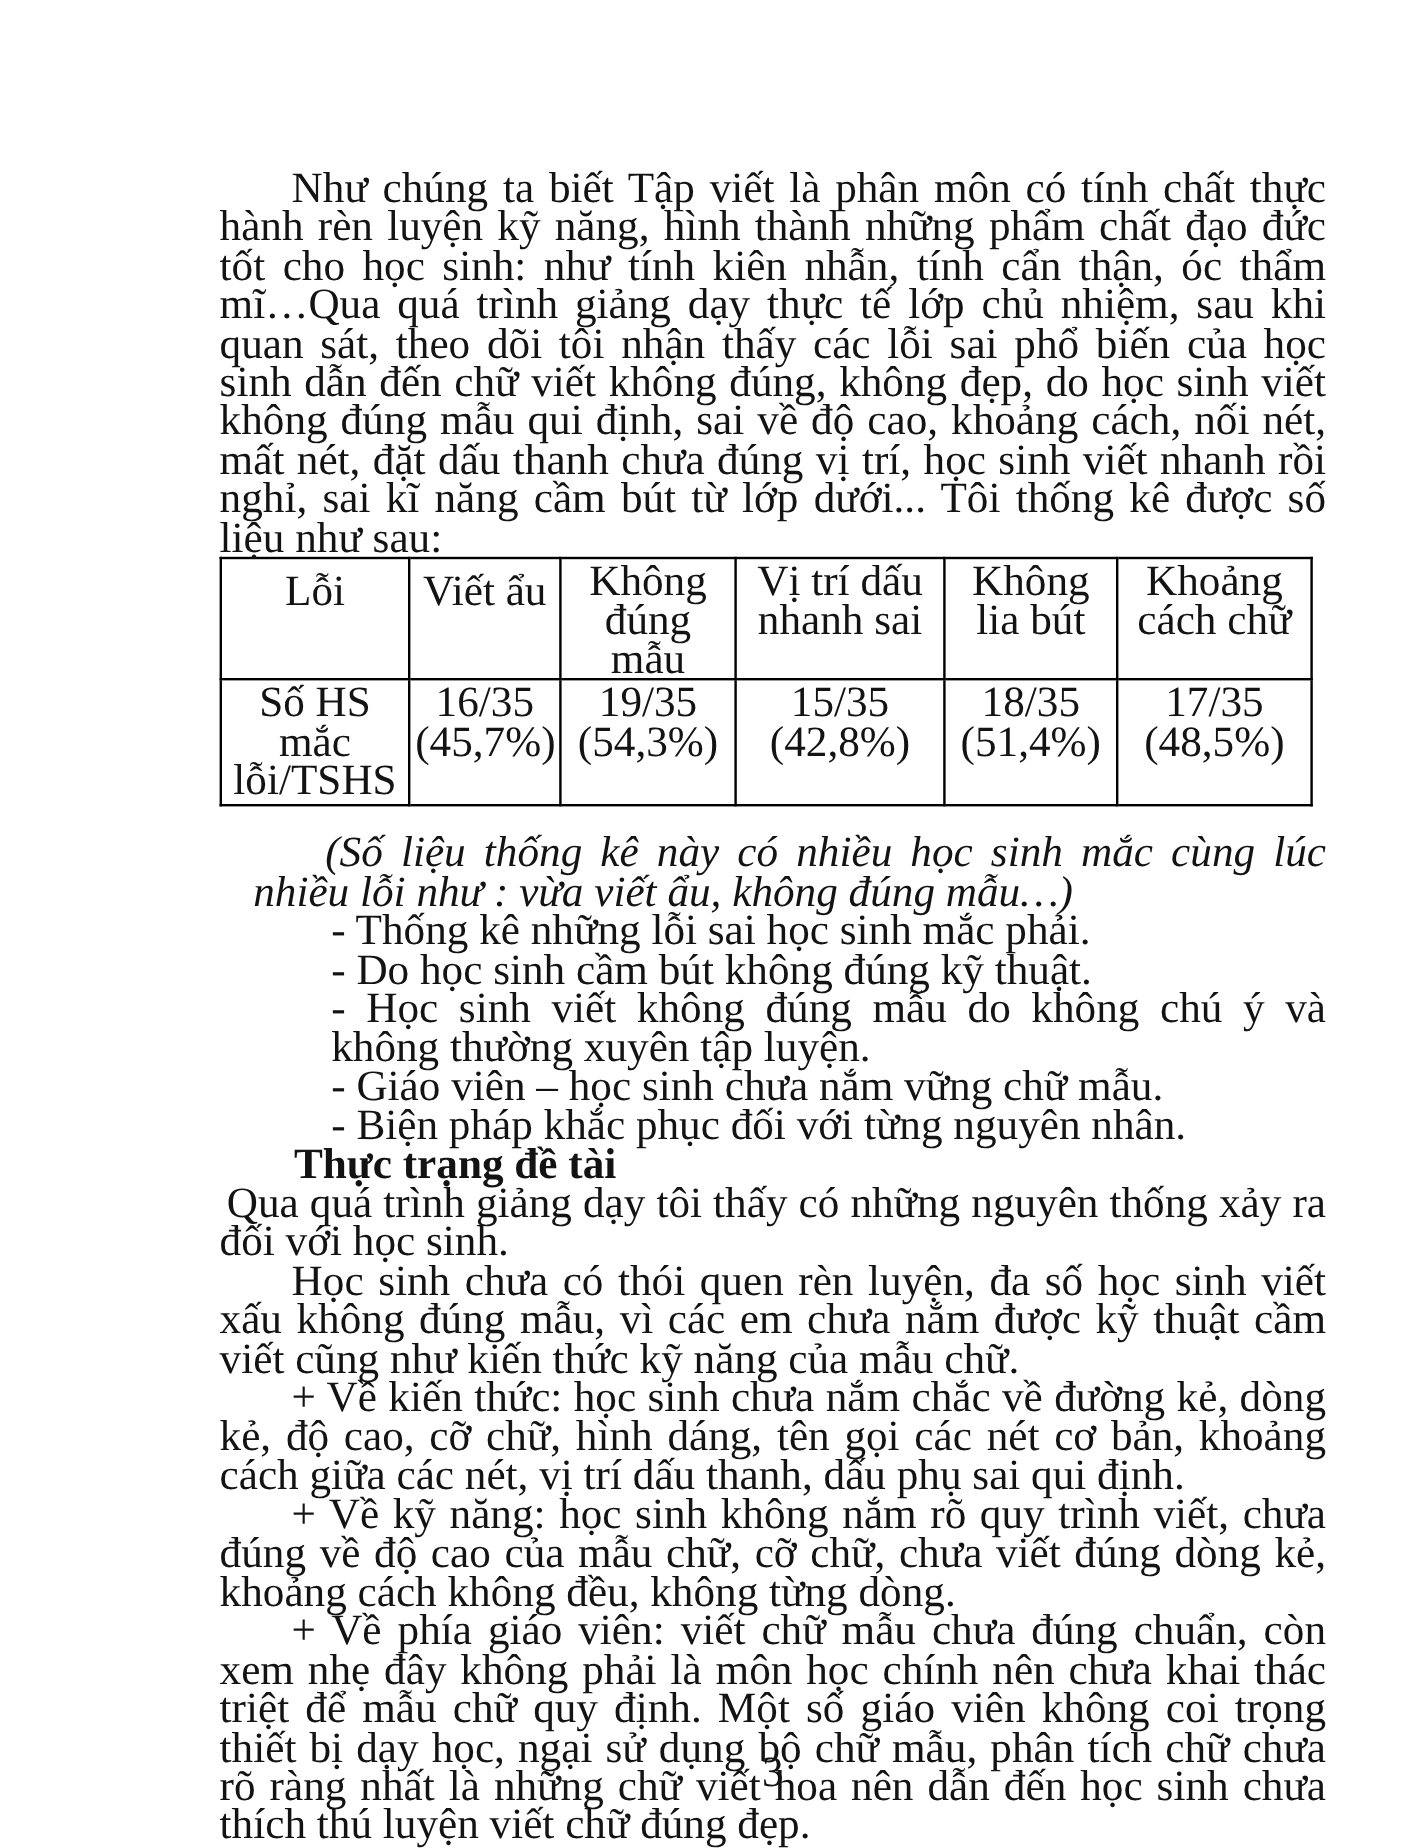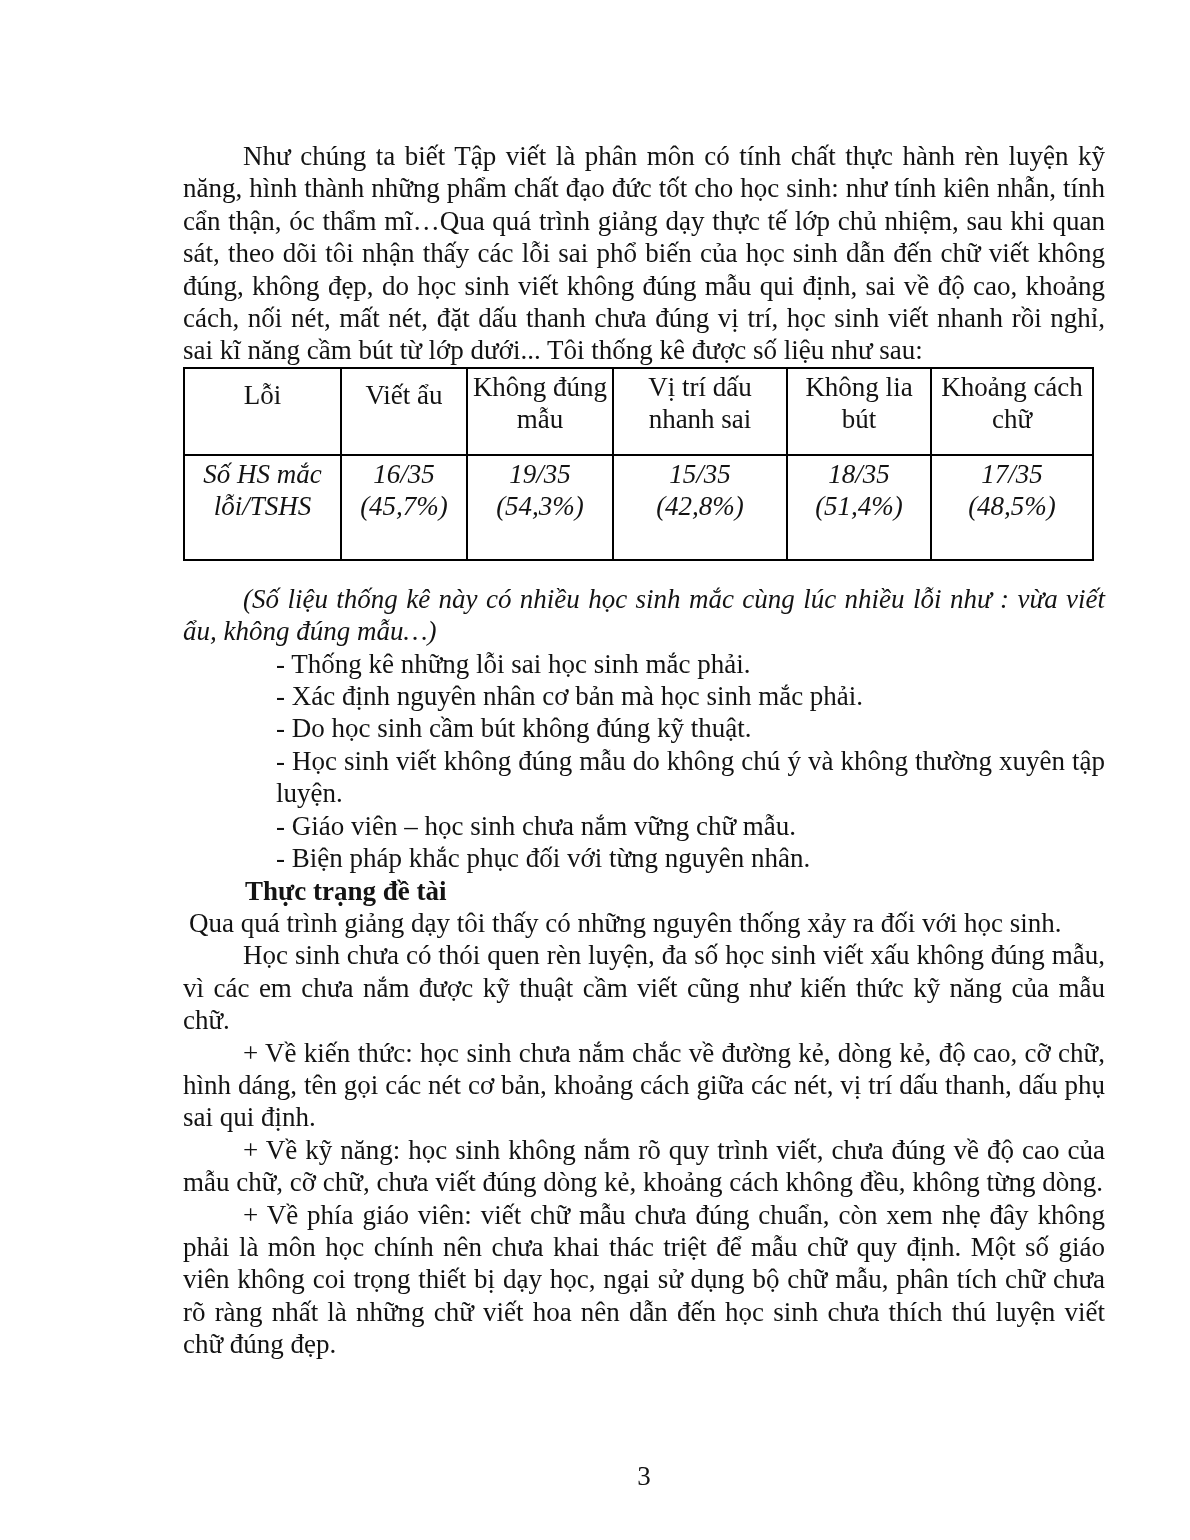--- a/index.html
+++ b/index.html
@@ -2,21 +2,21 @@
 <html lang="vi"><head>
 <meta charset="utf-8">
 <style>
   html, body { margin: 0; padding: 0; background: #e8e8e8; }
   .page {
     position: relative;
     width: 1190px;
     height: 1540px;
     background: #ffffff;
     font-family: "Liberation Serif", "DejaVu Serif", serif;
-    font-size: 27px;
+    font-size: 36px;
     line-height: 32.4px;
     color: #131313;
     overflow: hidden;
   }
   .content {
     position: absolute;
     left: 183px;
     top: 0;
     width: 922px;
     padding-top: 140px;
@@ -37,23 +37,23 @@
   }
   table.stats th, table.stats td {
     border: 2px solid #000;
     font-weight: normal;
     text-align: center;
     vertical-align: top;
     padding: 2px 4px 0 4px;
     overflow: hidden;
   }
   table.stats thead tr { height: 87px; }
-  table.stats tbody tr { height: 105px; font-style: italic; }
+  table.stats tbody tr { height: 105px; }
   table.stats th.single { padding-top: 10px; }
-  .note { margin-top: 22px; }
+  .note { margin-top: 22px; margin-left: 28px; }
 
   .footer {
     position: absolute;
     top: 1460px;
     left: 183px;
     width: 922px;
     text-align: center;
   }
 </style>
 </head>
@@ -107,21 +107,20 @@
             <div>(48,5%)</div>
           </td>
         </tr>
       </tbody>
     </table>
 
     <p class="justify indent italic note">(Số liệu thống kê này có nhiều học sinh mắc cùng lúc nhiều lỗi như : vừa viết ẩu, không đúng mẫu…)</p>
 
     <div>
       <p class="bullet">- Thống kê những lỗi sai học sinh mắc phải.</p>
-      <p class="bullet">- Xác định nguyên nhân cơ bản mà học sinh mắc phải.</p>
       <p class="bullet">- Do học sinh cầm bút không đúng kỹ thuật.</p>
       <p class="bullet">- Học sinh viết không đúng mẫu do không chú ý và không thường xuyên tập luyện.</p>
       <p class="bullet">- Giáo viên – học sinh chưa nắm vững chữ mẫu.</p>
       <p class="bullet">- Biện pháp khắc phục đối với từng nguyên nhân.</p>
     </div>
 
     <p class="bold-heading">Thực trạng đề tài</p>
 
     <p class="justify tiny-indent">Qua quá trình giảng dạy tôi thấy có những nguyên thống xảy ra đối với học sinh.</p>
 

